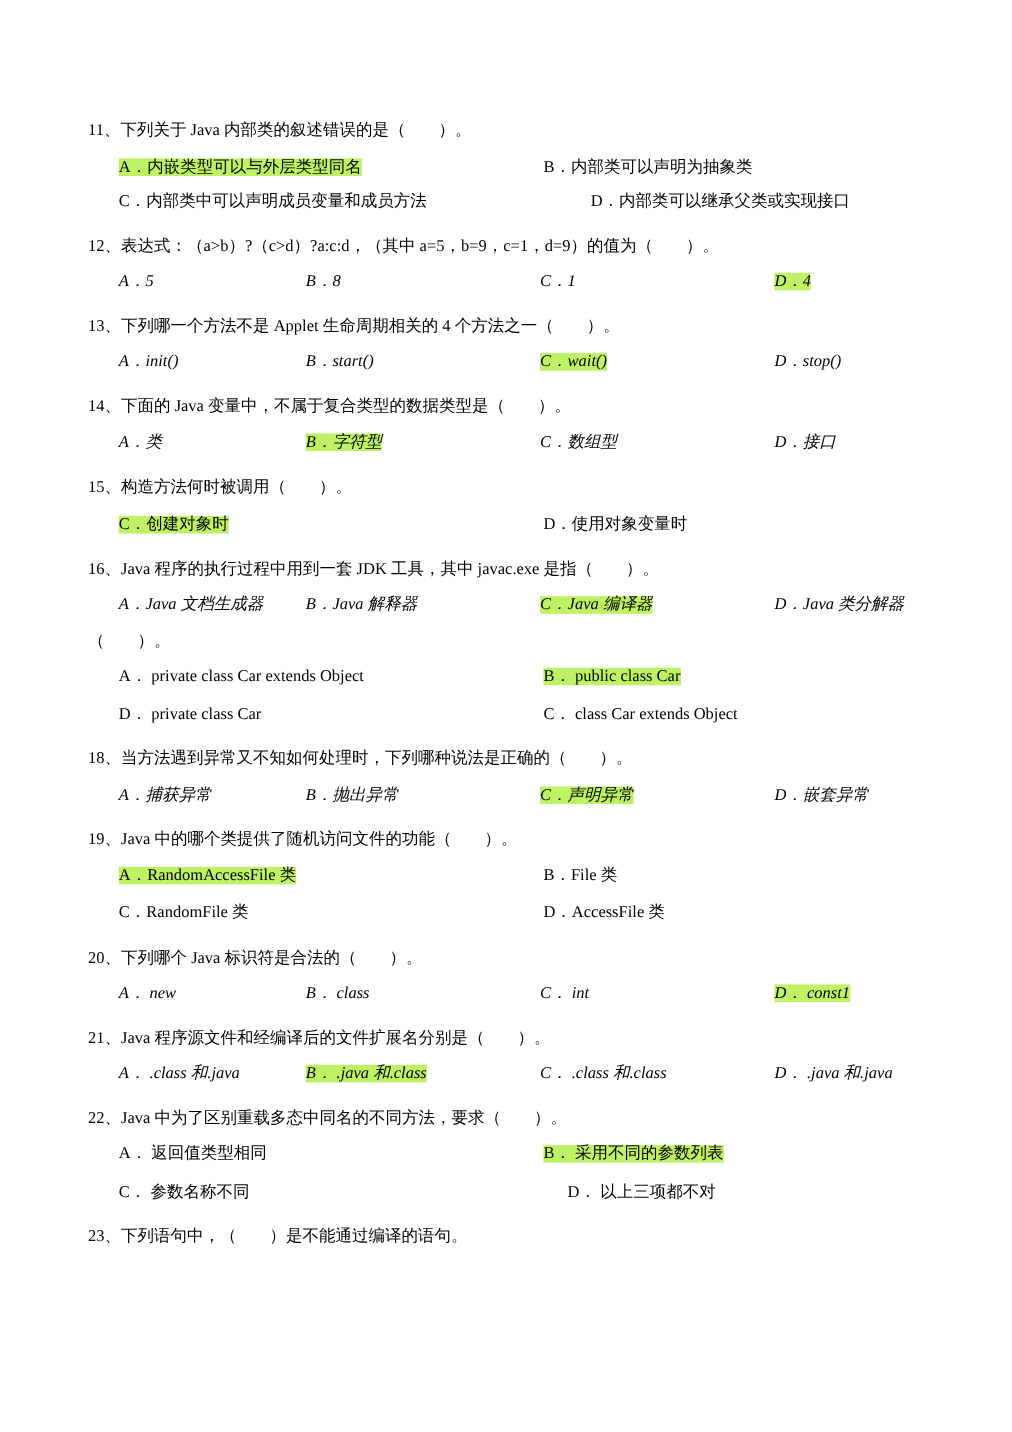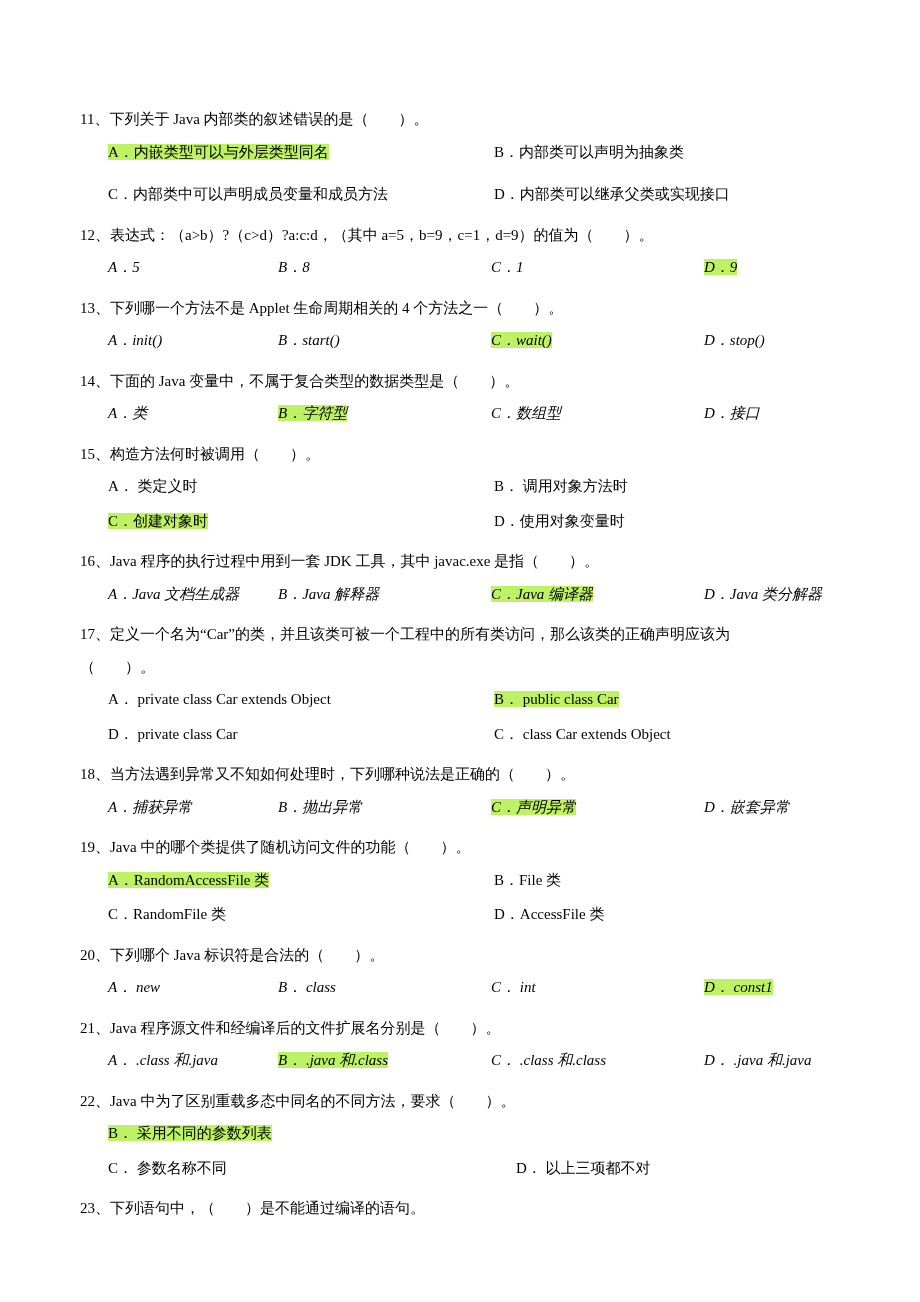--- a/index.html
+++ b/index.html
@@ -35,62 +35,57 @@
 </style>
 </head>
 <body>
 
 <div id="root">
     <div class="q-stem"><span class="num">11</span>、下列关于 Java 内部类的叙述错误的是（　　）。</div>
     <div class="opts opts-2">
       <span class="opt"><span class="hl">A．内嵌类型可以与外层类型同名</span></span>
       <span class="opt"><span>B．内部类可以声明为抽象类</span></span>
     </div>
-    <div class="opts opts-2" style="margin-top: 20px;">
+    <div class="opts opts-2" style="margin-top: 9px; gap: 43px;">
       <span class="opt"><span>C．内部类中可以声明成员变量和成员方法</span></span>
       <span class="opt"><span>D．内部类可以继承父类或实现接口</span></span>
     </div>
     <div class="q-stem"><span class="num">12</span>、表达式：（a&gt;b）?（c&gt;d）?a:c:d，（其中 a=5，b=9，c=1，d=9）的值为（　　）。</div>
     <div class="opts opts-4">
       <span class="opt"><span>A．5</span></span>
       <span class="opt"><span>B．8</span></span>
       <span class="opt"><span>C．1</span></span>
-      <span class="opt"><span class="hl">D．9</span></span>
+      <span class="opt"><span class="hl">D．4</span></span>
     </div>
     <div class="q-stem"><span class="num">13</span>、下列哪一个方法不是 Applet 生命周期相关的 4 个方法之一（　　）。</div>
     <div class="opts opts-4">
       <span class="opt"><span>A．init()</span></span>
       <span class="opt"><span>B．start()</span></span>
       <span class="opt"><span class="hl">C．wait()</span></span>
       <span class="opt"><span>D．stop()</span></span>
     </div>
     <div class="q-stem"><span class="num">14</span>、下面的 Java 变量中，不属于复合类型的数据类型是（　　）。</div>
     <div class="opts opts-4">
       <span class="opt"><span>A．类</span></span>
       <span class="opt"><span class="hl">B．字符型</span></span>
       <span class="opt"><span>C．数组型</span></span>
       <span class="opt"><span>D．接口</span></span>
     </div>
     <div class="q-stem"><span class="num">15</span>、构造方法何时被调用（　　）。</div>
-    <div class="opts opts-2">
-      <span class="opt"><span>A． 类定义时</span></span>
-      <span class="opt"><span>B． 调用对象方法时</span></span>
-    </div>
     <div class="opts opts-2" style="margin-top: 12px;">
       <span class="opt"><span class="hl">C．创建对象时</span></span>
       <span class="opt"><span>D．使用对象变量时</span></span>
     </div>
     <div class="q-stem"><span class="num">16</span>、Java 程序的执行过程中用到一套 JDK 工具，其中 javac.exe 是指（　　）。</div>
     <div class="opts opts-4">
       <span class="opt"><span>A．Java 文档生成器</span></span>
       <span class="opt"><span>B．Java 解释器</span></span>
       <span class="opt"><span class="hl">C．Java 编译器</span></span>
       <span class="opt"><span>D．Java 类分解器</span></span>
     </div>
-    <div class="q-stem"><span class="num">17</span>、定义一个名为“Car”的类，并且该类可被一个工程中的所有类访问，那么该类的正确声明应该为</div>
     <div class="q-stem" style="margin-top: 10px;">（　　）。</div>
     <div class="opts opts-2">
       <span class="opt"><span>A． private class Car extends Object</span></span>
       <span class="opt"><span class="hl">B． public class Car</span></span>
     </div>
     <div class="opts opts-2" style="margin-top: 12px;">
       <span class="opt"><span>D． private class Car</span></span>
       <span class="opt"><span>C． class Car extends Object</span></span>
     </div>
     <div class="q-stem"><span class="num">18</span>、当方法遇到异常又不知如何处理时，下列哪种说法是正确的（　　）。</div>
@@ -118,20 +113,21 @@
     </div>
     <div class="q-stem"><span class="num">21</span>、Java 程序源文件和经编译后的文件扩展名分别是（　　）。</div>
     <div class="opts opts-4">
       <span class="opt"><span>A． .class 和.java</span></span>
       <span class="opt"><span class="hl">B． .java 和.class</span></span>
       <span class="opt"><span>C． .class 和.class</span></span>
       <span class="opt"><span>D． .java 和.java</span></span>
     </div>
     <div class="q-stem"><span class="num">22</span>、Java 中为了区别重载多态中同名的不同方法，要求（　　）。</div>
     <div class="opts opts-2">
+      <span class="opt"><span>A． 返回值类型相同</span></span>
       <span class="opt"><span class="hl">B． 采用不同的参数列表</span></span>
     </div>
     <div class="opts opts-2" style="margin-top: 12px; gap: 22px;">
       <span class="opt"><span>C． 参数名称不同</span></span>
       <span class="opt"><span>D． 以上三项都不对</span></span>
     </div>
     <div class="q-stem"><span class="num">23</span>、下列语句中，（　　）是不能通过编译的语句。</div>
   </div>
 
 </body></html>

